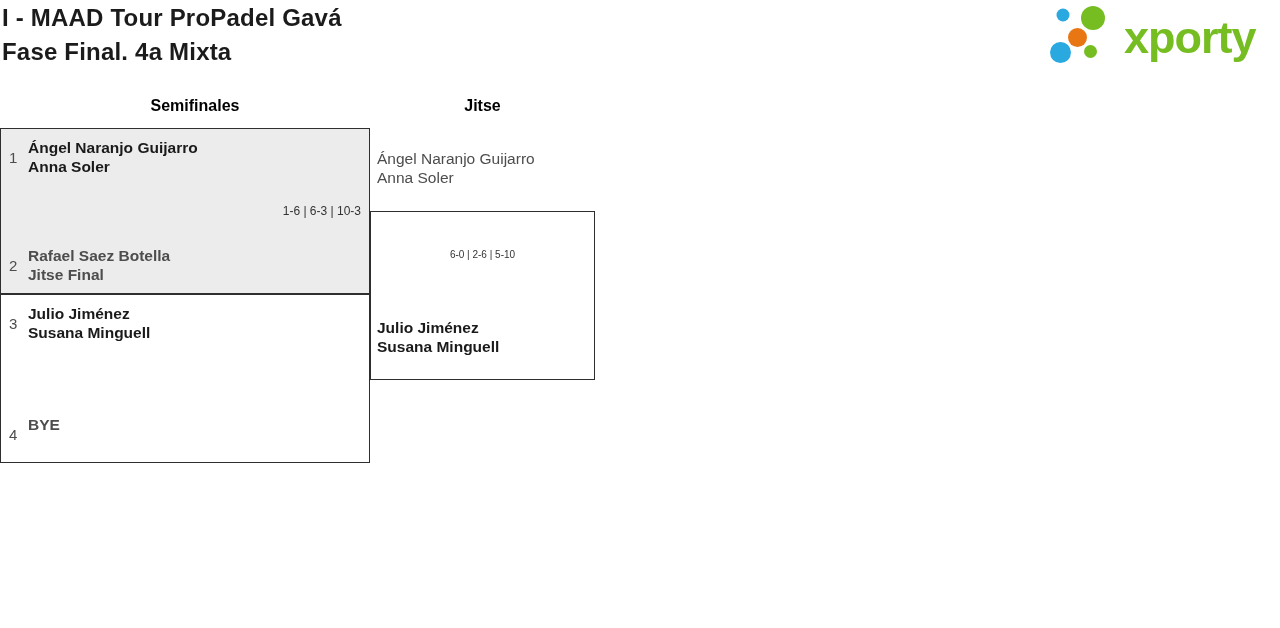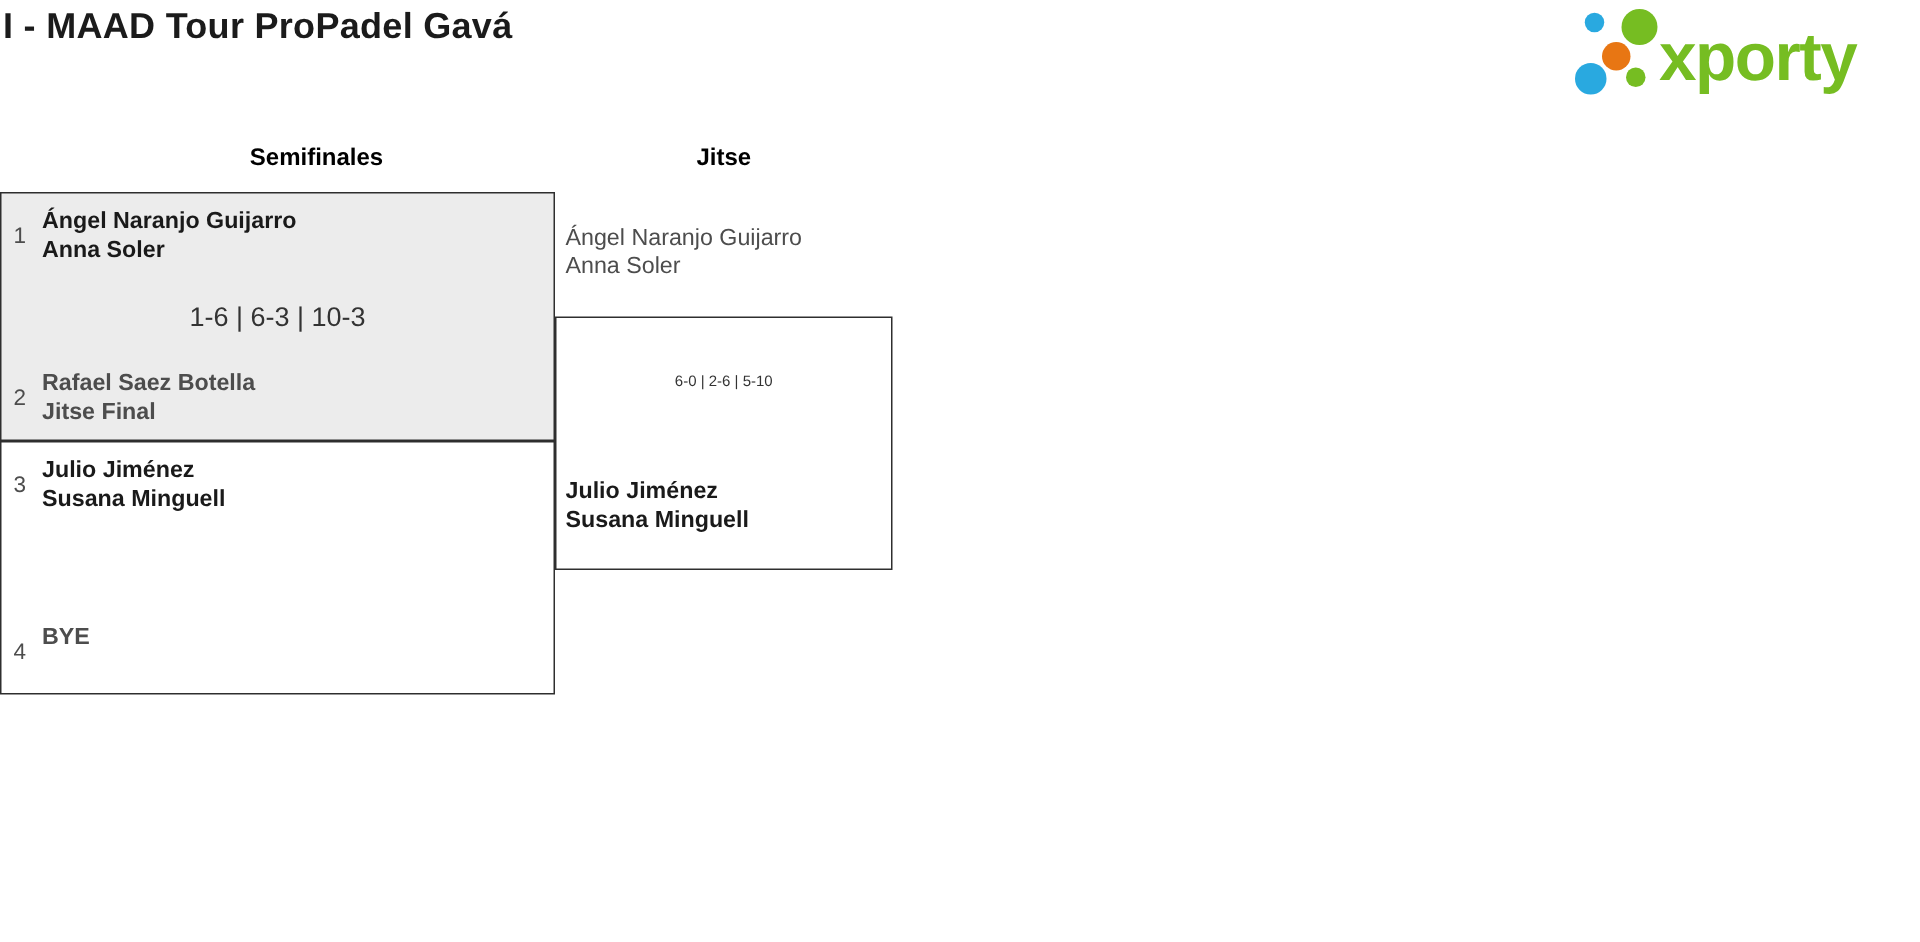--- a/index.html
+++ b/index.html
@@ -15,35 +15,35 @@
   
   .title-block { position: absolute; left: 2px; top: 1px; }
   .title-line {
     font-size: 24px; font-weight: 700; color: #1b1b1b;
     line-height: 34px; letter-spacing: 0.2px;
   }
 
   
   .logo {
     position: absolute; left: 1048px; top: 4px;
-    display: flex; align-items: flex-start; gap: 0;
+    display: flex; align-items: flex-start; gap: 18px;
     cursor: pointer;
   }
   .logo-text {
     font-size: 45px; font-weight: 700; color: #76bd22;
     letter-spacing: -1px; line-height: 60px; margin-top: 4px;
   }
 
   
   .round-header {
     position: absolute; top: 96px; height: 20px;
     font-size: 16px; font-weight: 700; color: #000;
     text-align: center; line-height: 20px;
   }
-  .round-header.semis { left: 16px; width: 370px; padding-left: 20px; }
+  .round-header.semis { left: 0; width: 370px; padding-left: 20px; }
   .round-header.final { left: 370px; width: 225px; }
 
   
   .match {
     position: absolute; left: 0; width: 370px;
     border: 1px solid #2e2e2e;
     display: flex; flex-direction: column; justify-content: space-between;
     padding: 6px 8px;
   }
   .match.m1 { top: 128px; height: 166px; background: #ececec; }
@@ -52,21 +52,21 @@
   .slot { display: flex; align-items: center; min-height: 44px; }
   .seed {
     width: 19px; flex: none;
     font-size: 15px; color: #4d4d4d; line-height: 19px;
   }
   .team { font-size: 15.5px; line-height: 19px; }
   .team .line { min-height: 19px; }
   .team.winner { font-weight: 700; color: #1a1a1a; }
   .team.loser  { font-weight: 700; color: #4d4d4d; }
   .score-line {
-    text-align: center; font-size: 18px; color: #333;
+    text-align: right; font-size: 12px; color: #333;
     line-height: 19px; min-height: 19px;
   }
 
   
   .final-team-top {
     position: absolute; left: 377px; top: 149px;
     font-size: 15.5px; line-height: 19px; color: #4d4d4d;
   }
   .final-box {
     position: absolute; left: 370px; top: 211px;
@@ -82,20 +82,21 @@
     font-size: 15.5px; line-height: 19px; font-weight: 700; color: #1a1a1a;
   }
 </style>
 </head>
 <body>
 
 <div class="page">
 
   <div class="title-block">
     <div class="title-line">I - MAAD Tour ProPadel Gavá</div>
+    <div class="title-line">Fase Final. 4a Mixta</div>
   </div>
 
   <div class="logo">
     <span>
       <svg width="58" height="62" viewBox="0 0 58 62" xmlns="http://www.w3.org/2000/svg">
         <circle cx="15" cy="11" r="6.5" fill="#29a9e0"></circle>
         <circle cx="45" cy="14" r="12" fill="#76bd22"></circle>
         <circle cx="29.5" cy="33.5" r="9.5" fill="#e87613"></circle>
         <circle cx="12.5" cy="48.5" r="10.5" fill="#29a9e0"></circle>
         <circle cx="42.5" cy="47.5" r="6.5" fill="#76bd22"></circle>

